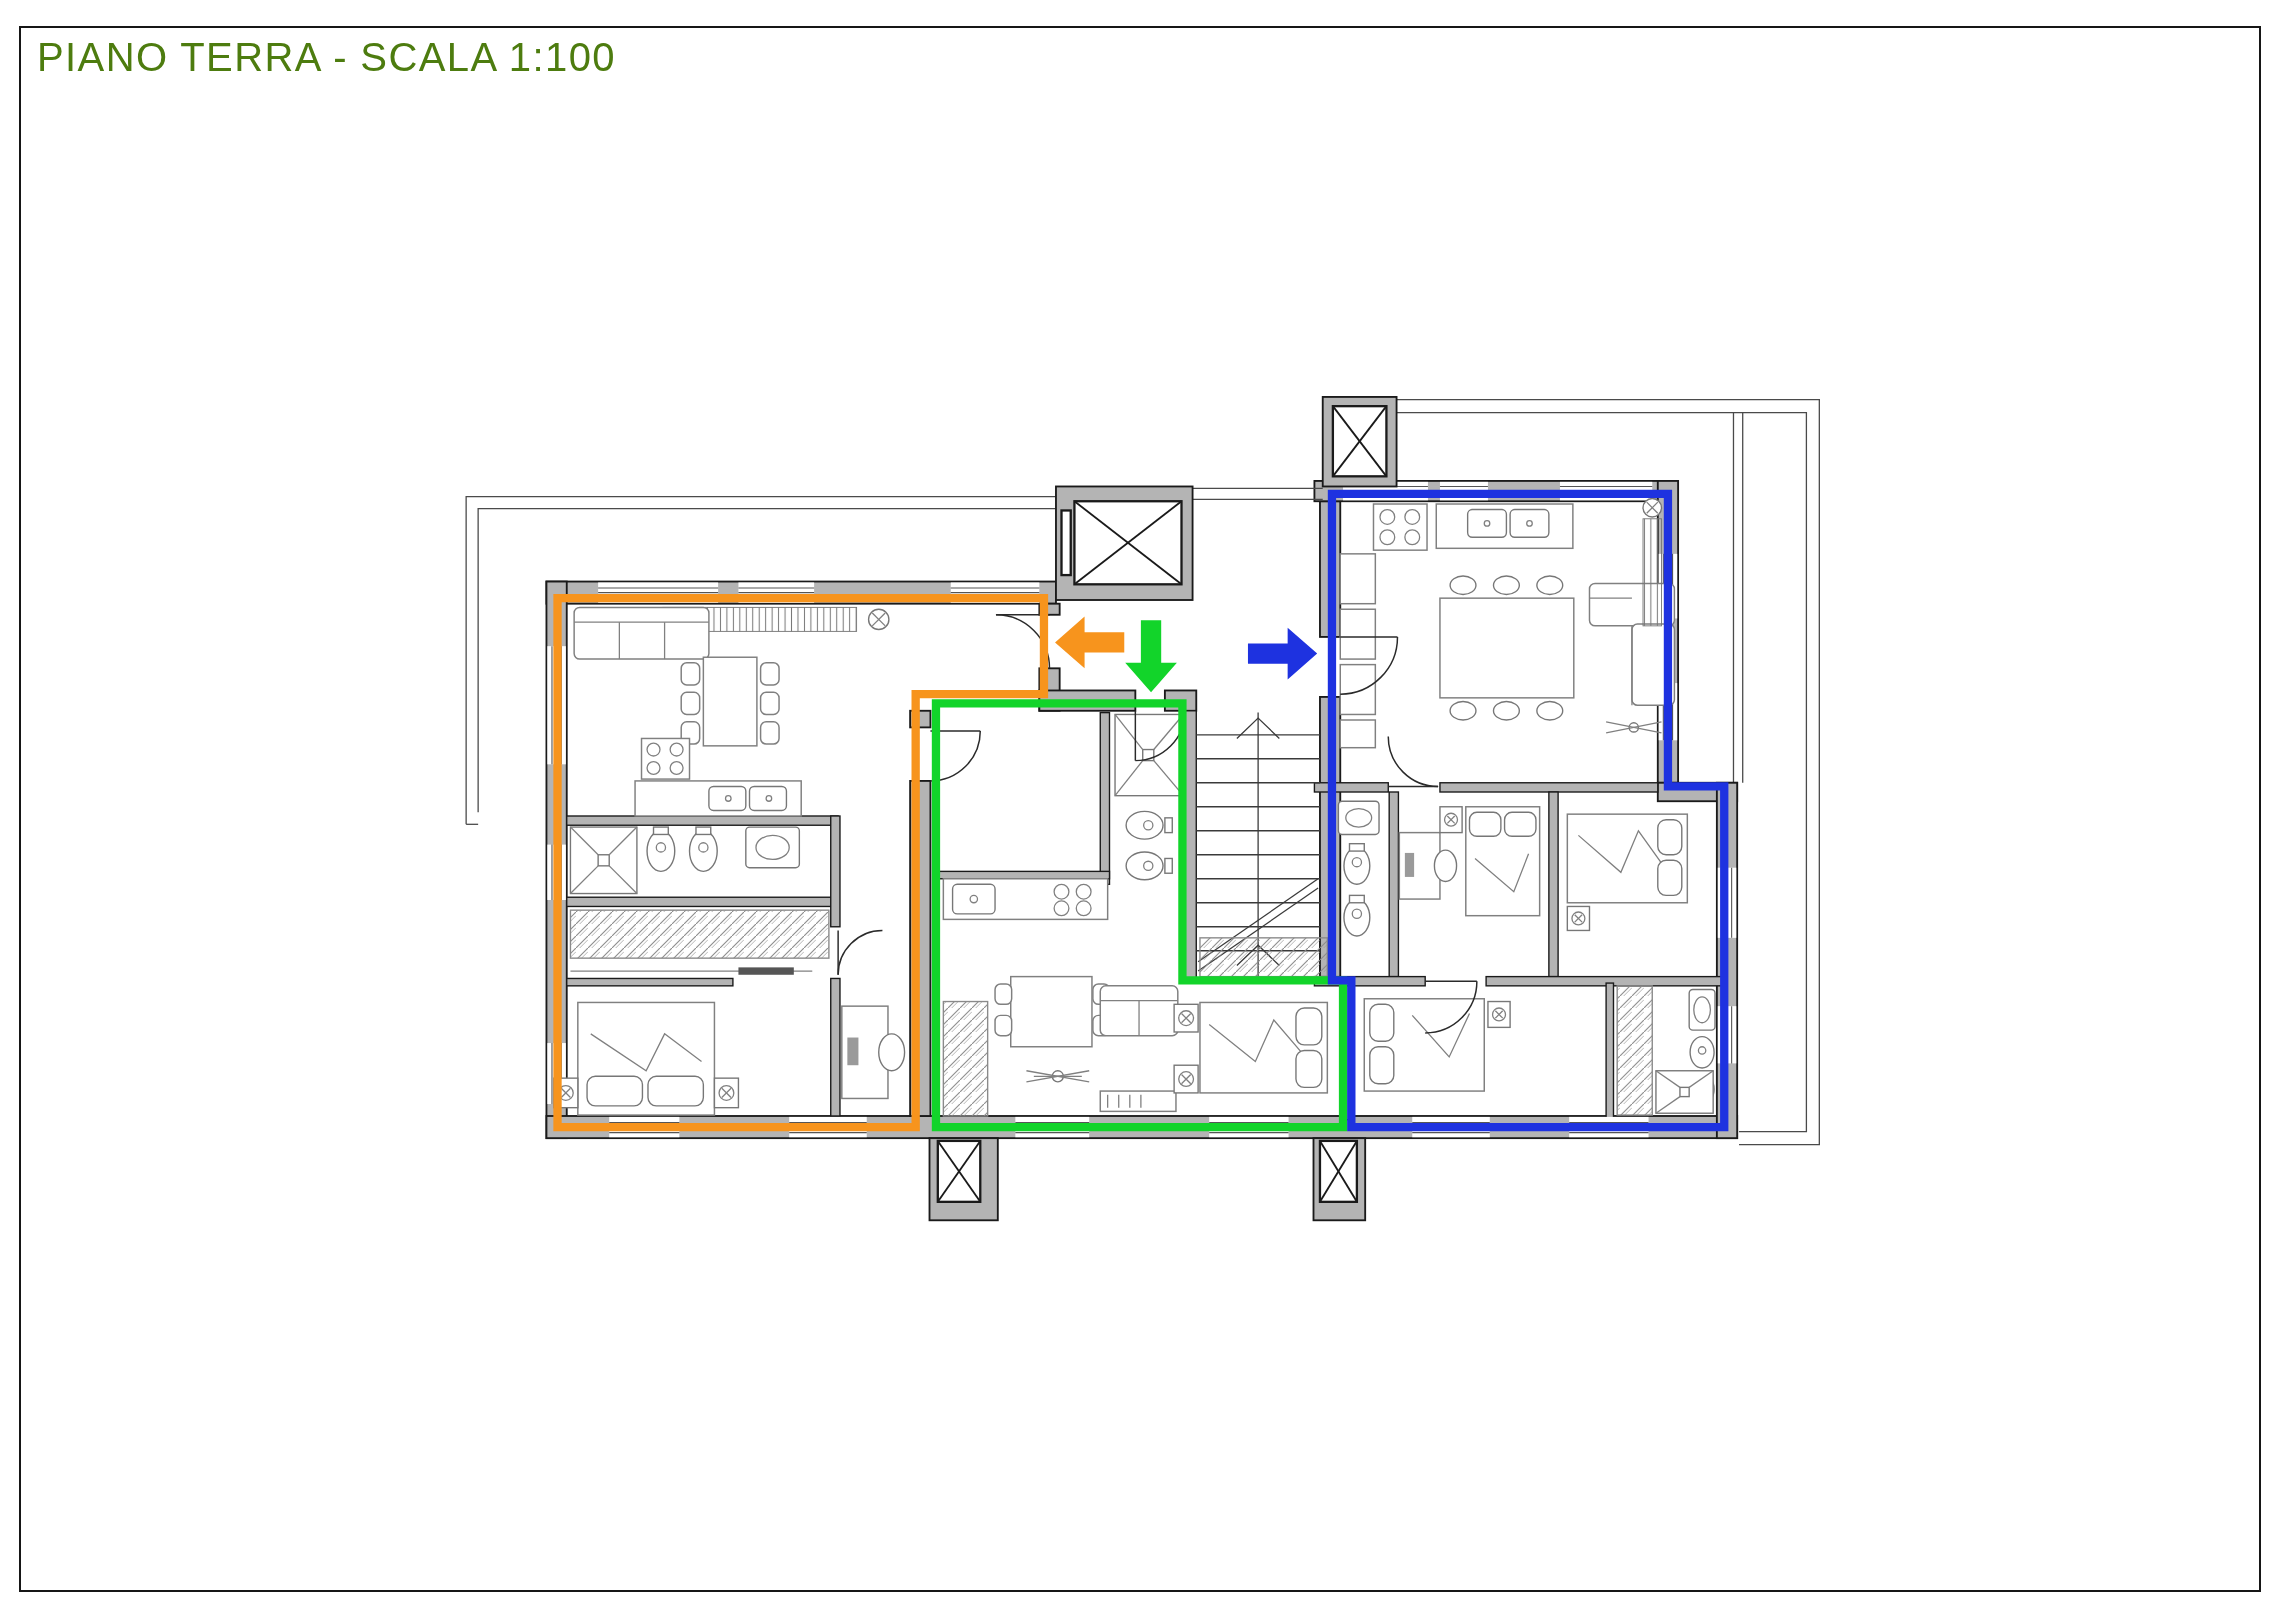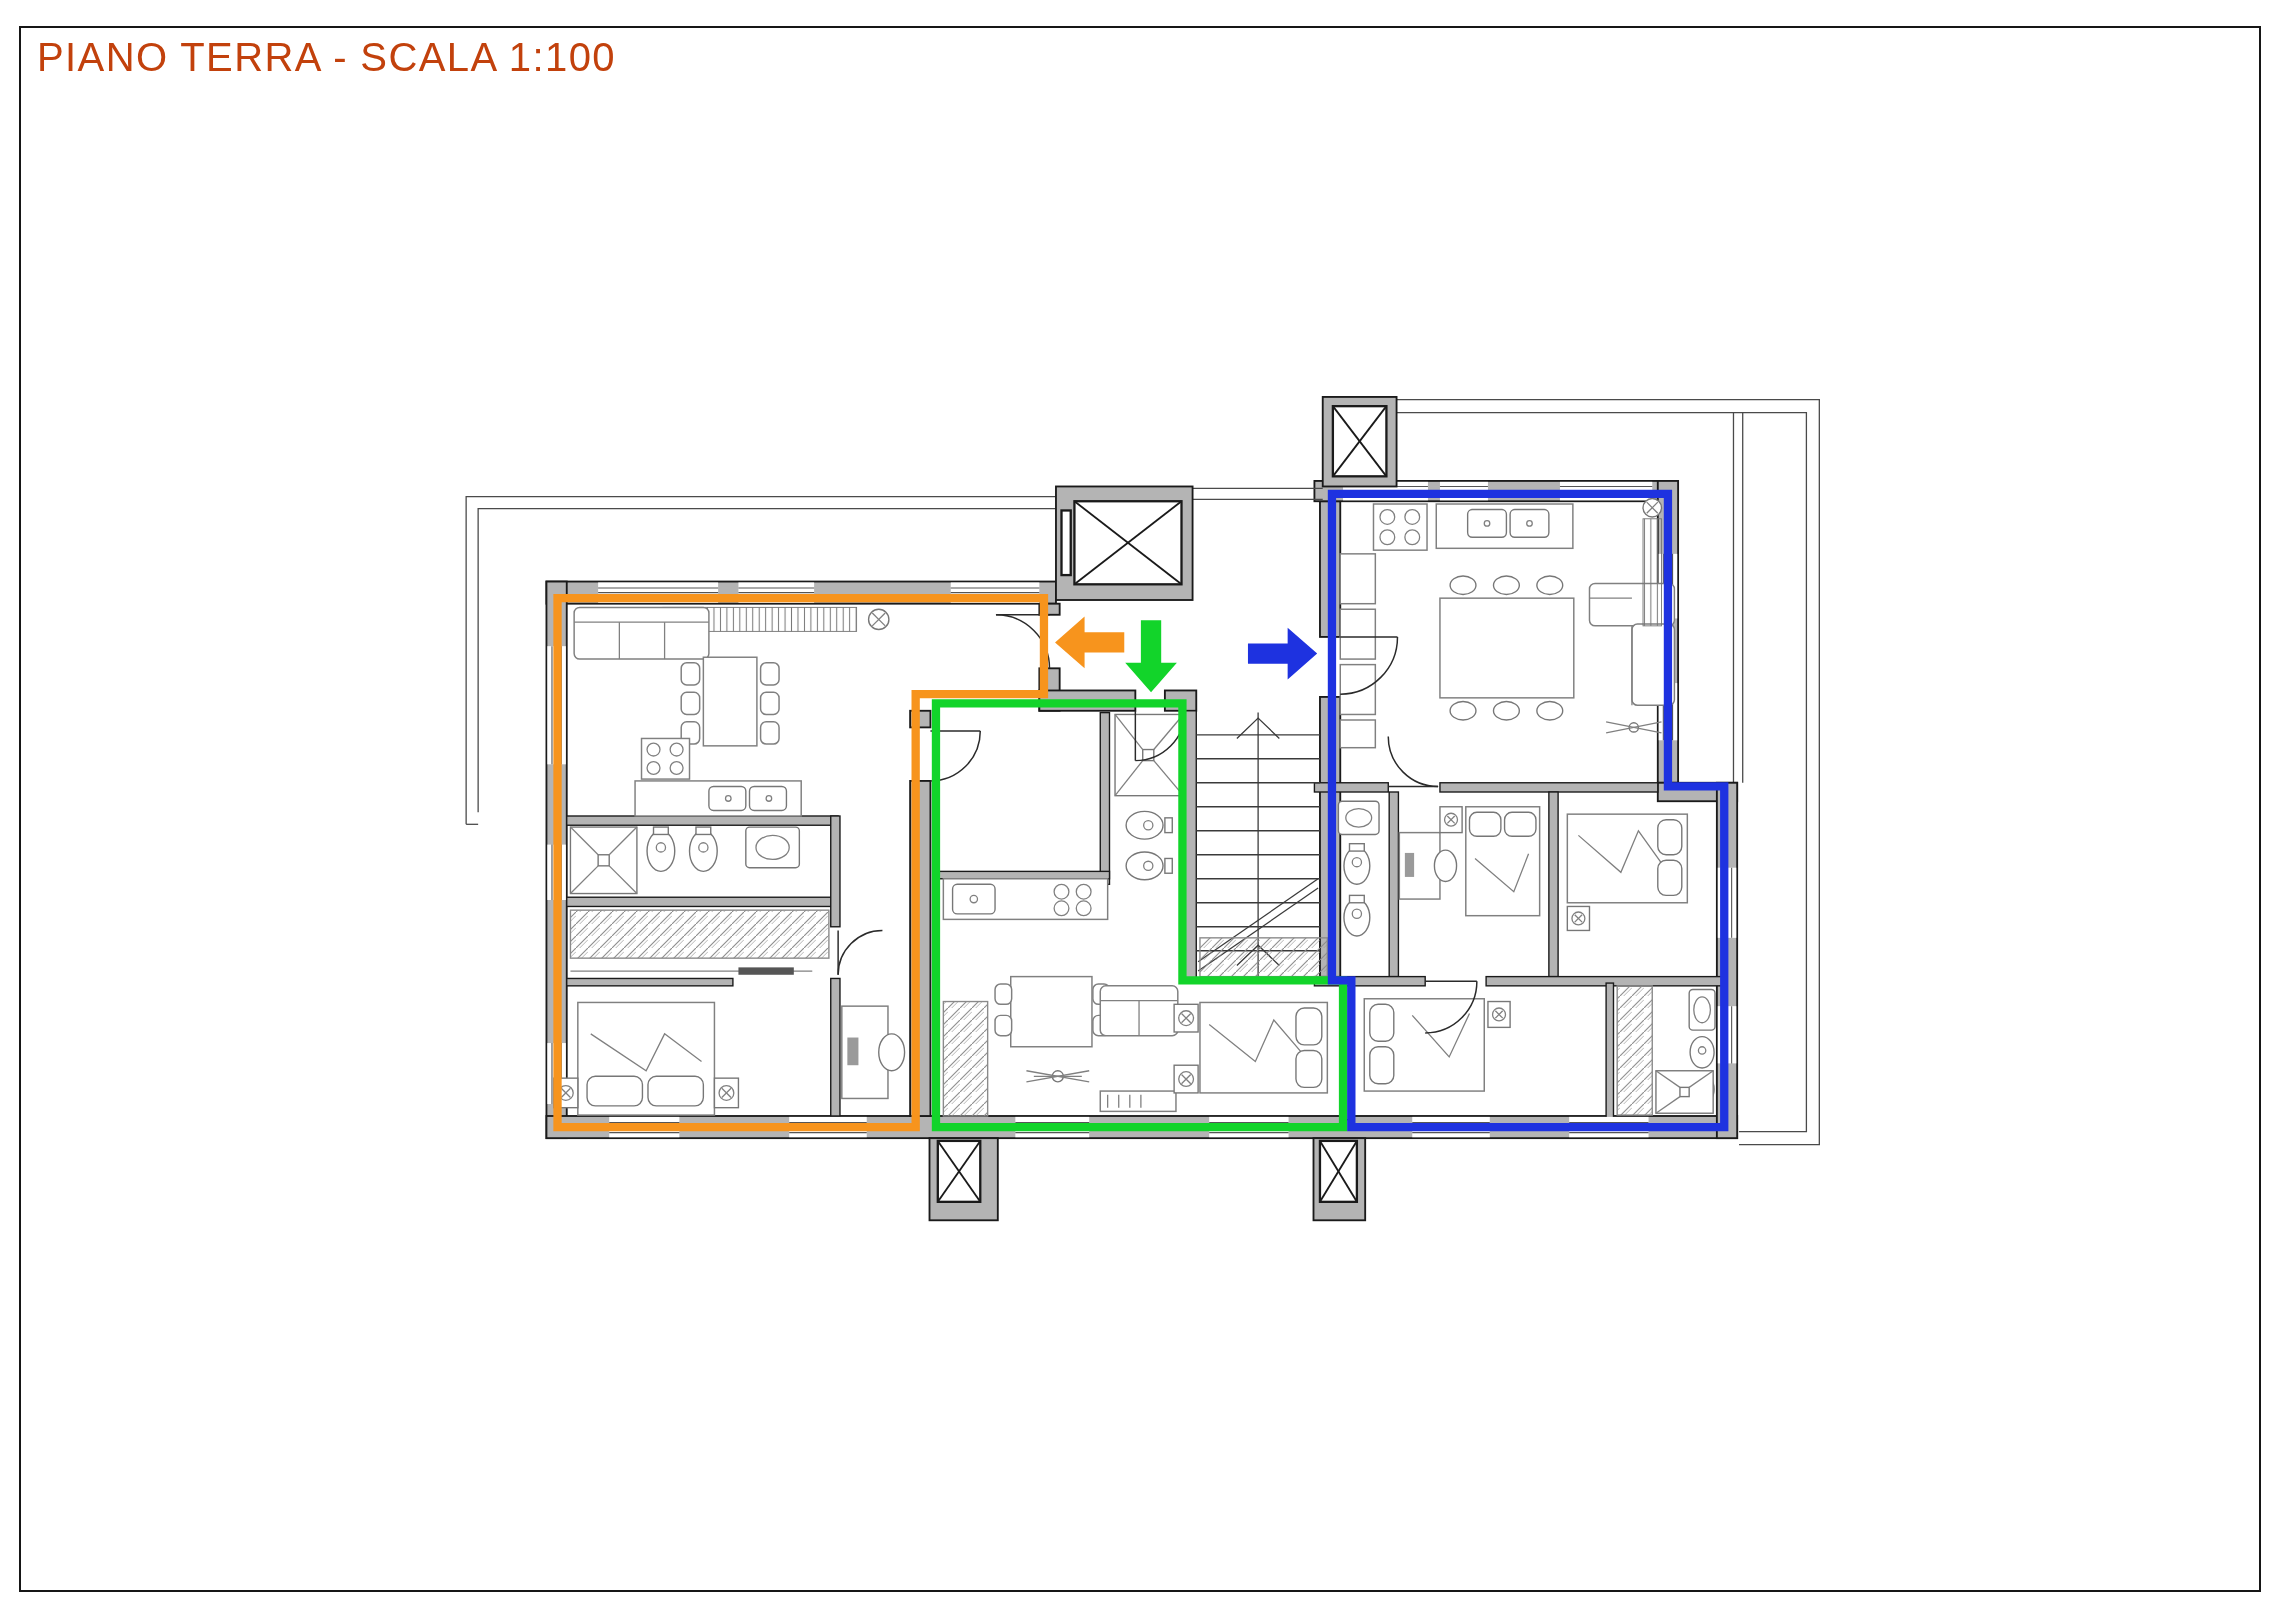--- a/index.html
+++ b/index.html
@@ -1,20 +1,20 @@
 <!DOCTYPE html>
 <html style="--wall: #b4b4b4;font-size:14.8px"><head>
 <meta charset="utf-8">
 <style>
   html,body{margin:0;padding:0;background:#ffffff;}
   .page{position:relative;width:2291px;height:1620px;background:#fff;overflow:hidden;
         font-family:"Liberation Sans", sans-serif;}
   .sheet-border{position:absolute;left:18.5px;top:26px;width:2242px;height:1566px;
         border:2.8px solid #161616;box-sizing:border-box;}
-  .title{position:absolute;left:37px;top:35px;font-size:40px;color:#c2410c;
+  .title{position:absolute;left:37px;top:35px;font-size:40px;color:#4d7c0f;
         letter-spacing:1.4px;font-weight:400;}
   svg{position:absolute;left:0;top:0;}
   .wall{fill:var(--wall,#b4b4b4);stroke:#1a1a1a;stroke-width:2;}
   .wallthin{fill:var(--wall,#b4b4b4);stroke:#1a1a1a;stroke-width:1.5;}
   .winline{stroke:#555;stroke-width:1.2;}
   .furn{fill:#ffffff;stroke:#808080;stroke-width:1.6;}
   .furnl{stroke:#808080;stroke-width:1.4;fill:none;}
   .fix{fill:#ffffff;stroke:#777;stroke-width:1.5;}
   .core{fill:#ffffff;stroke:#1a1a1a;stroke-width:2.5;}
   .corex{stroke:#1a1a1a;stroke-width:2;}

